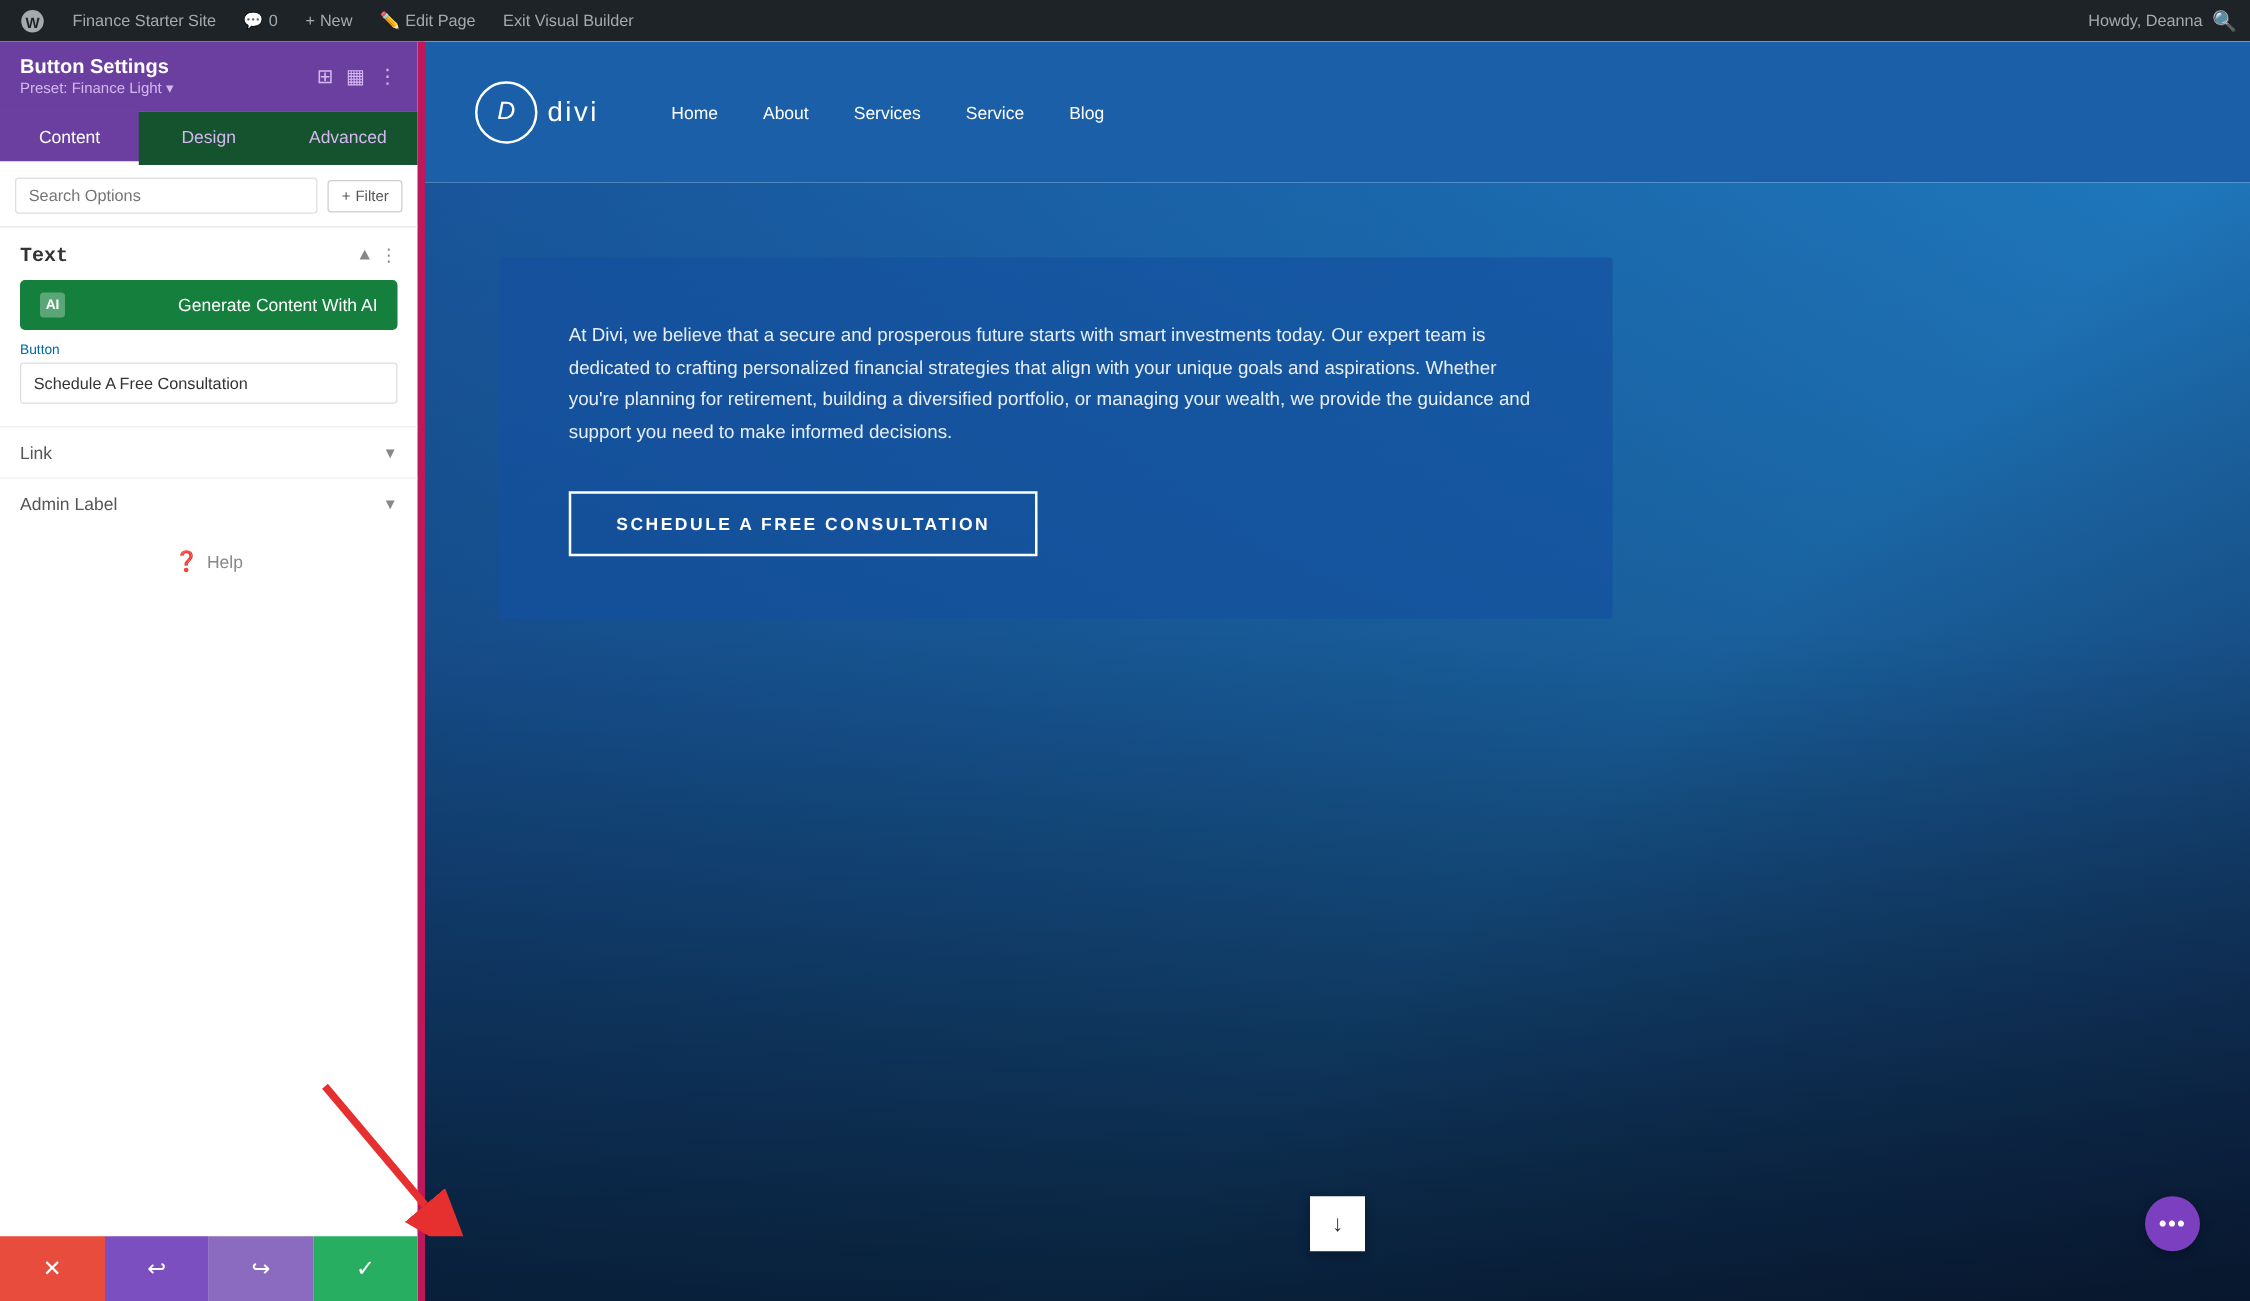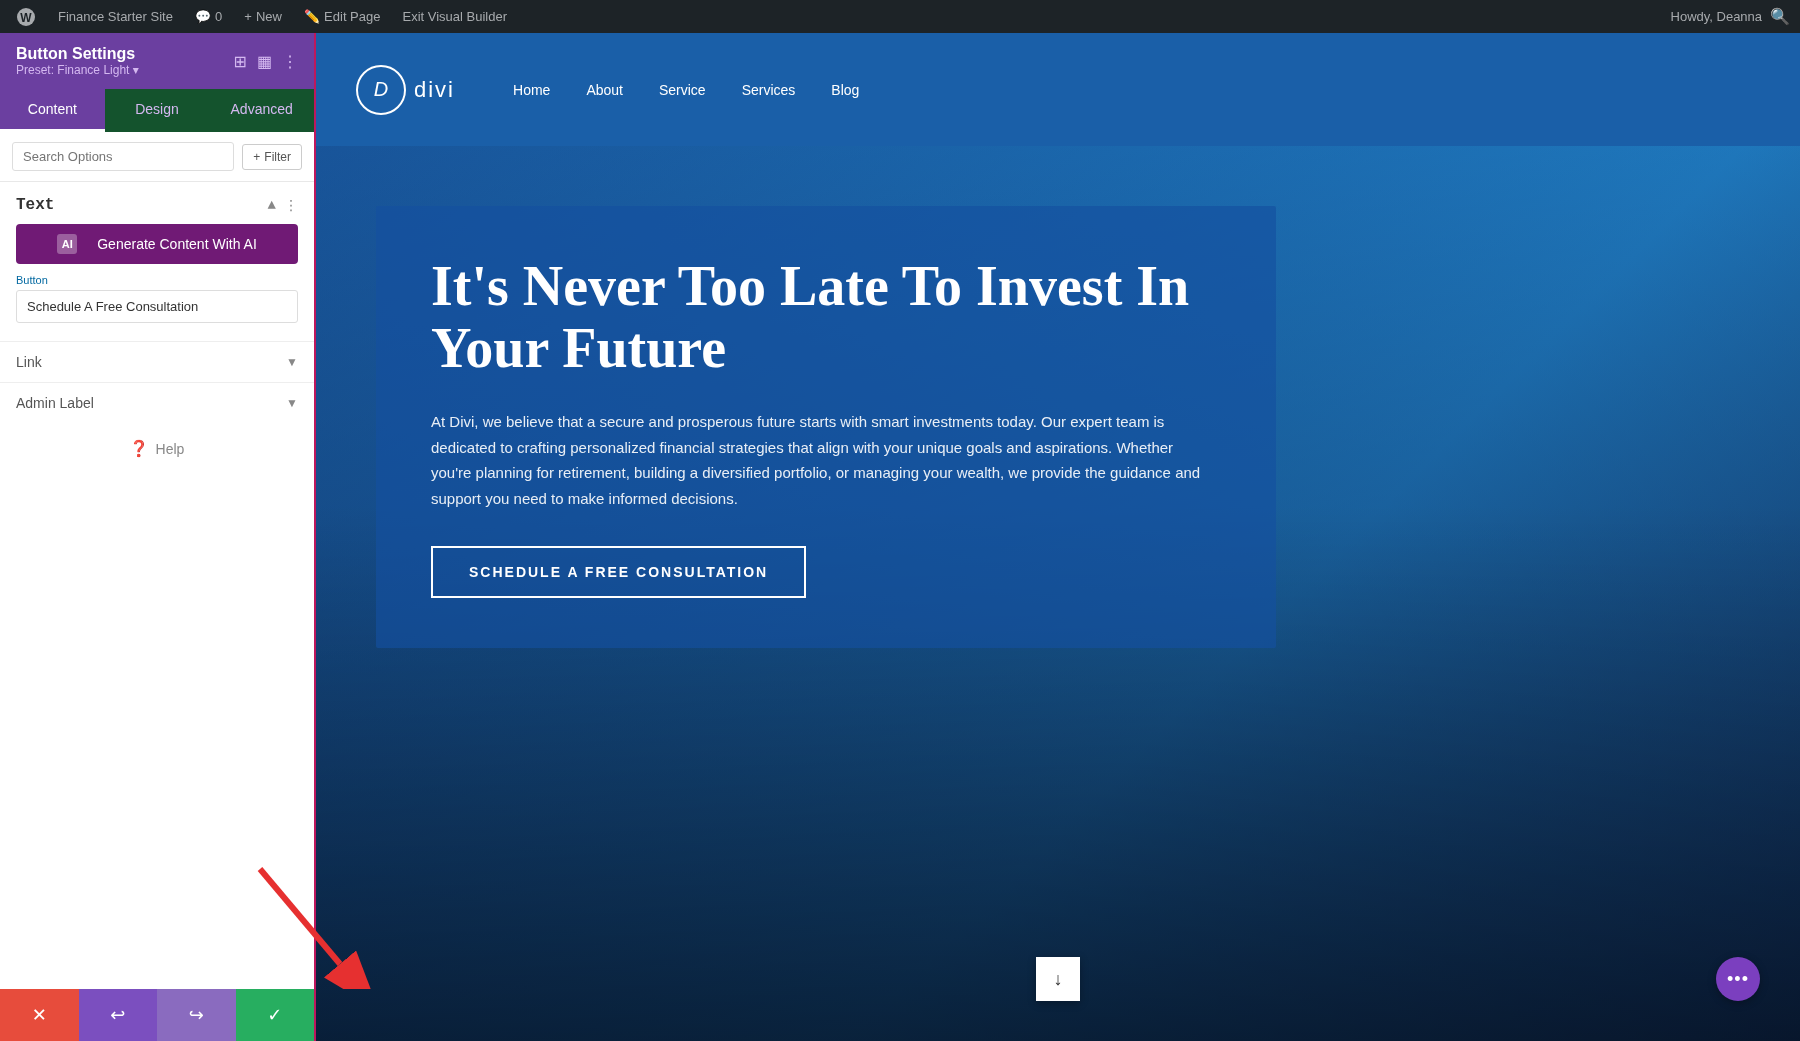--- a/index.html
+++ b/index.html
@@ -54,26 +54,26 @@
 
     
     .main-layout {
       display: flex;
       flex: 1;
       overflow: hidden;
     }
 
     
     .sidebar {
-      width: 316px;
+      width: 340px;
       background: #fff;
       flex-shrink: 0;
       display: flex;
       flex-direction: column;
-      border-right: 2px solid #be185d;
+      border-right: 6px solid #be185d;
       position: relative;
     }
 
     .sidebar-header {
       background: #6b3fa0;
       padding: 12px 16px;
       display: flex;
       align-items: center;
       justify-content: space-between;
     }
@@ -143,33 +143,33 @@
     }
     .sidebar-section-title {
       font-size: 16px;
       font-weight: 600;
       color: #333;
     }
     .sidebar-section-icons { display: flex; gap: 8px; align-items: center; }
     .section-icon { color: #888; font-size: 14px; cursor: pointer; }
 
     .ai-button {
-      background: #701a75;
+      background: #15803d;
       color: #fff;
       border: none;
       border-radius: 4px;
       padding: 10px 16px;
       font-size: 14px;
       cursor: pointer;
       display: flex;
       align-items: center;
       gap: 20px;
       width: 100%;
       margin: 10px 0;
-      justify-content: center;
+      justify-content: space-between;
       font-weight: 500;
     }
     .ai-icon {
       background: rgba(255,255,255,0.3);
       border-radius: 3px;
       width: 20px;
       height: 20px;
       display: flex;
       align-items: center;
       justify-content: center;
@@ -573,38 +573,37 @@
         <span class="logo-text">divi</span>
       </div>
       <nav class="site-menu">
         <div class="site-menu-item">
           <span>Home</span>
         </div>
         <div class="site-menu-item">
           <span>About</span>
         </div>
         <div class="site-menu-item">
+          <span>Services</span>
+        </div>
+        <div class="site-menu-item">
           <span>Service</span>
-        </div>
-        <div class="site-menu-item">
-          <span>Services</span>
         </div>
         <div class="site-menu-item">
           <span>Blog</span>
         </div>
       </nav>
     </div>
 
     <div class="hero-section">
       <div class="hero-bg-overlay"></div>
       <div class="hero-bg-buildings"></div>
 
       <div class="hero-content">
         <div class="hero-card">
-          <h1 class="hero-title">It's Never Too Late To Invest In Your Future</h1>
           <p class="hero-subtitle">At Divi, we believe that a secure and prosperous future starts with smart investments today. Our expert team is dedicated to crafting personalized financial strategies that align with your unique goals and aspirations. Whether you're planning for retirement, building a diversified portfolio, or managing your wealth, we provide the guidance and support you need to make informed decisions.</p>
           <button class="hero-cta">
             <span>SCHEDULE A FREE CONSULTATION</span>
           </button>
         </div>
       </div>
 
       <div class="scroll-down-btn">
         <span class="scroll-down-icon">↓</span>
       </div>

